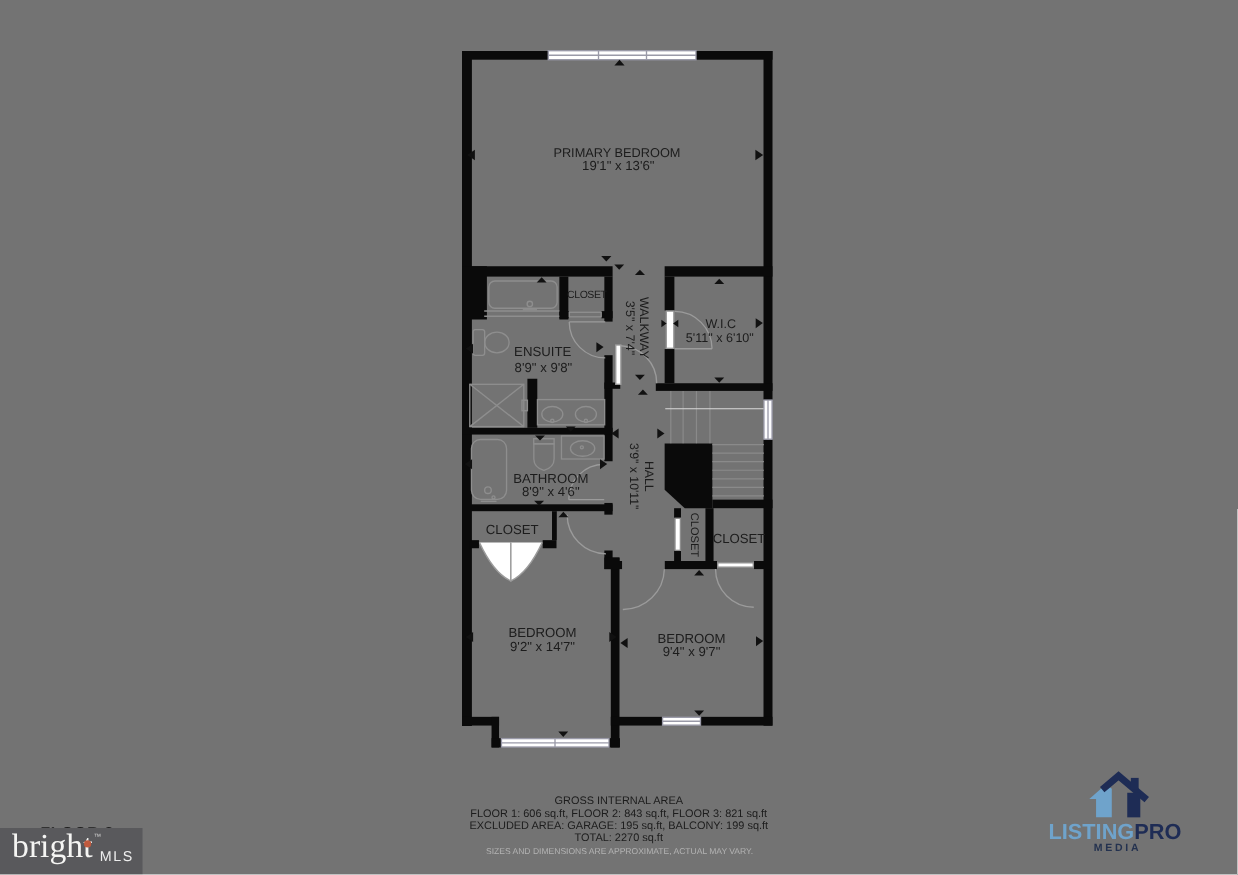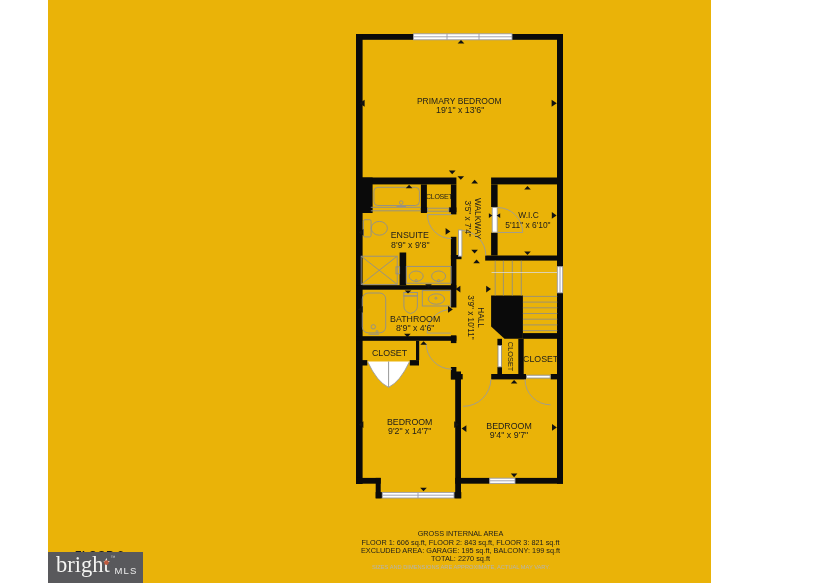--- a/index.html
+++ b/index.html
@@ -1,17 +1,17 @@
 <!DOCTYPE html>
 <html><head>
 <meta charset="utf-8">
 <style>
   html,body{margin:0;padding:0;background:#ffffff;}
-  #canvas{position:relative;width:663px;height:583px;overflow:hidden;background:#eab308;
-    font-family:"Liberation Sans",sans-serif;margin-left:48px;}
+  #canvas{position:relative;width:825px;height:583px;overflow:hidden;background:#737373;
+    font-family:"Liberation Sans",sans-serif;}
   svg text{font-family:"Liberation Sans",sans-serif;}
   text{fill:#1c1c1c;}
   text.wh{fill:#f5f5f3;font-family:"Liberation Serif",serif;}
   text.whs{fill:#ededed;}
   text.tm{fill:#cccccc;}
   tspan.lb{fill:#6fa3cb;}
   tspan.nv{fill:#1e2c55;}
   text.nv{fill:#24324f;}
   text.gy{fill:#b3b3b3;}
 </style>

